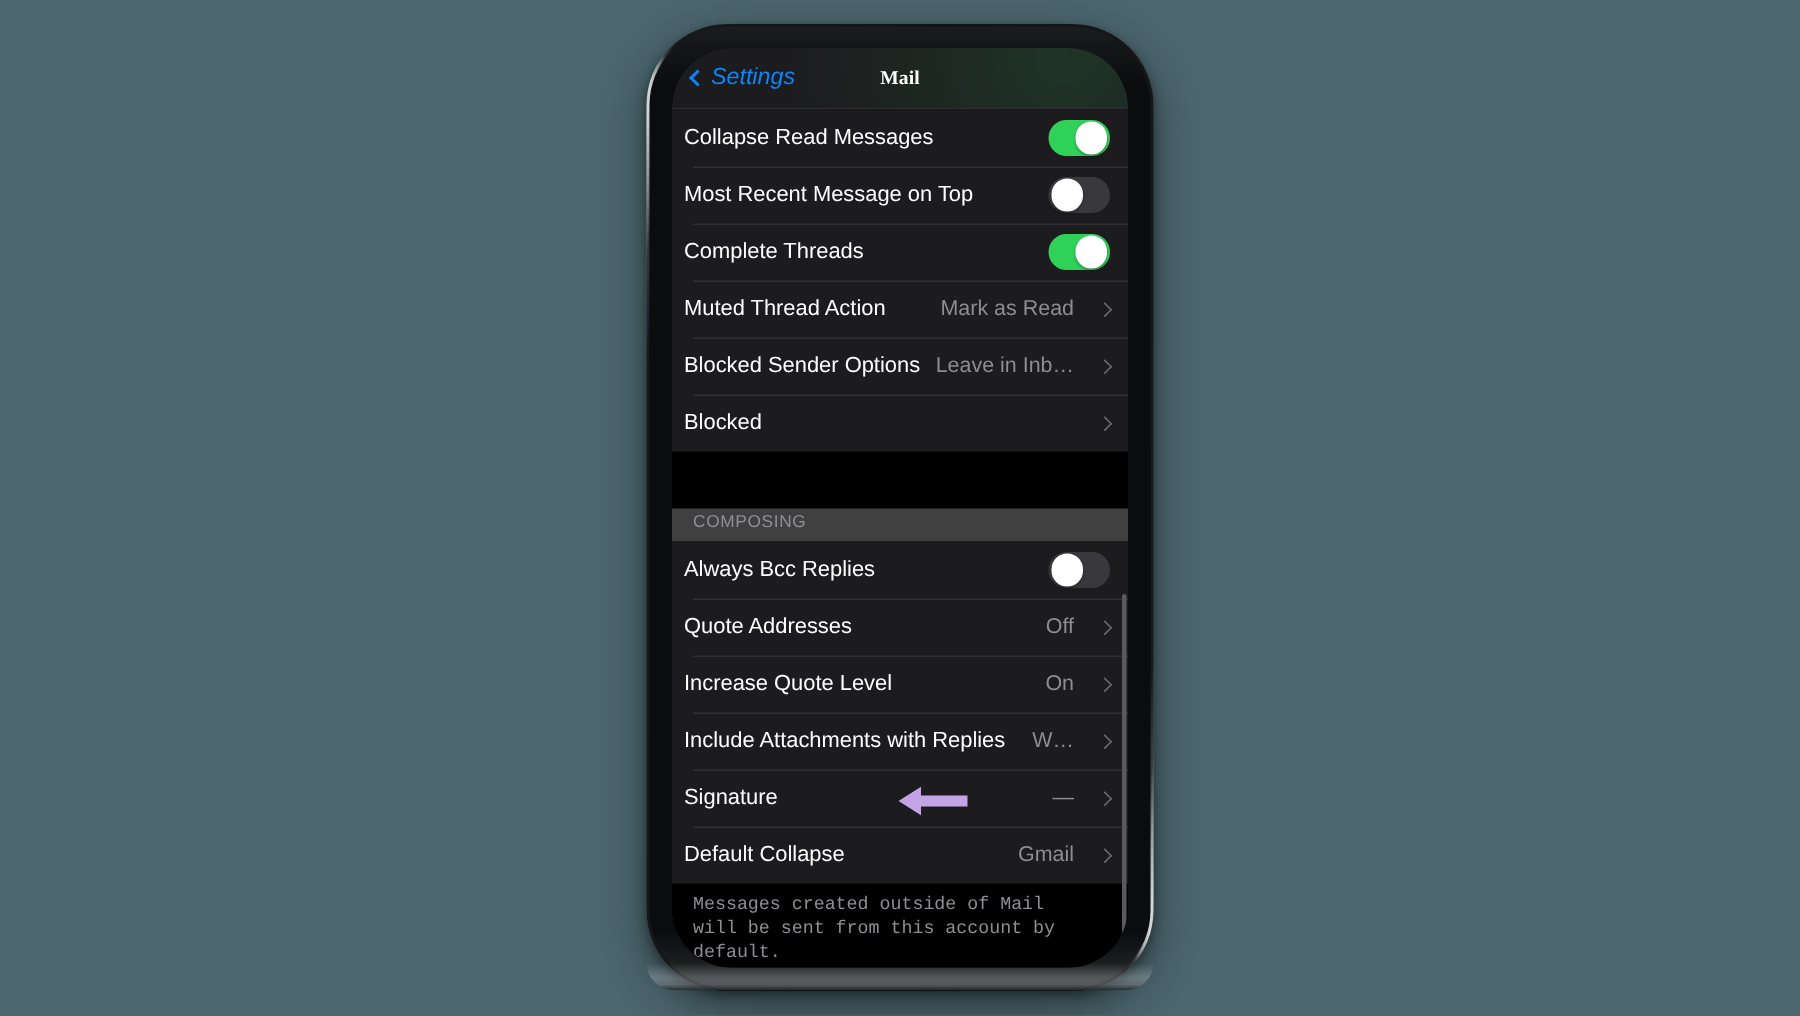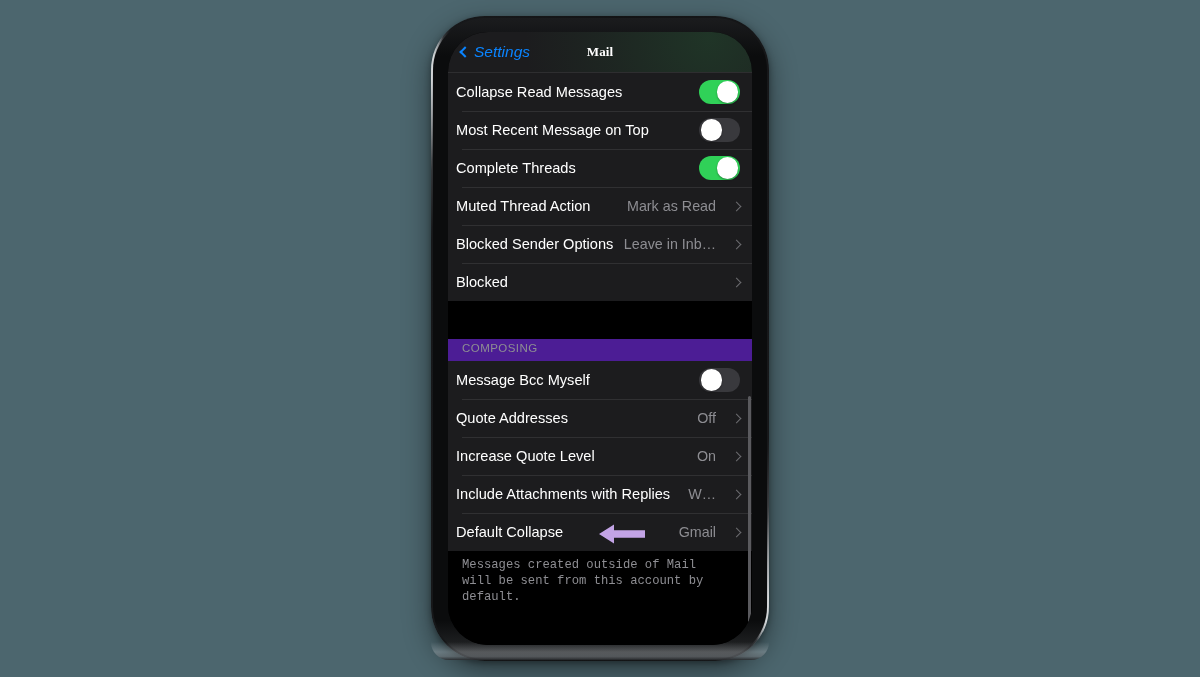--- a/index.html
+++ b/index.html
@@ -89,21 +89,21 @@
     position: relative;
     height: 572px;
     background: #000000;
   }
 
   .group { background: #1c1c1e; }
   .gap { height: 38px; background: #000000; }
 
   .section-header {
     padding: 0 0 7px 14px;
-    background: #4c1d95;
+    background: #404040;
     color: #8e8e93;
     font-size: 11.5px;
     letter-spacing: 0.45px;
     display: flex; align-items: flex-end;
     height: 22px;
   }
 
   .row {
     position: relative;
     display: flex; align-items: center;
@@ -265,21 +265,21 @@
 
       </div>
 
       <div class="gap"></div>
 
       <div class="section-header">COMPOSING</div>
 
       <div class="group">
 
         <div class="row">
-          <span class="row-label">Message Bcc Myself</span>
+          <span class="row-label">Always Bcc Replies</span>
           <span class="row-right">
             <span class="toggle off">
               <span class="knob"></span>
             </span>
           </span>
         </div>
 
         <div class="row">
           <span class="row-label">Quote Addresses</span>
           <span class="row-right">
@@ -297,20 +297,27 @@
         </div>
 
         <div class="row">
           <span class="row-label">Include Attachments with Replies</span>
           <span class="row-right">
             <span class="row-value">W…</span>
             <span class="chev"></span>
           </span>
         </div>
 
+        <div class="row">
+          <span class="row-label">Signature</span>
+          <span class="row-right">
+            <span class="row-value">—</span>
+            <span class="chev"></span>
+          </span>
+        </div>
 
         <div class="row">
           <span class="row-label">Default Collapse</span>
           <span class="row-right">
             <span class="row-value">Gmail</span>
             <span class="chev"></span>
           </span>
         </div>
 
       </div>

